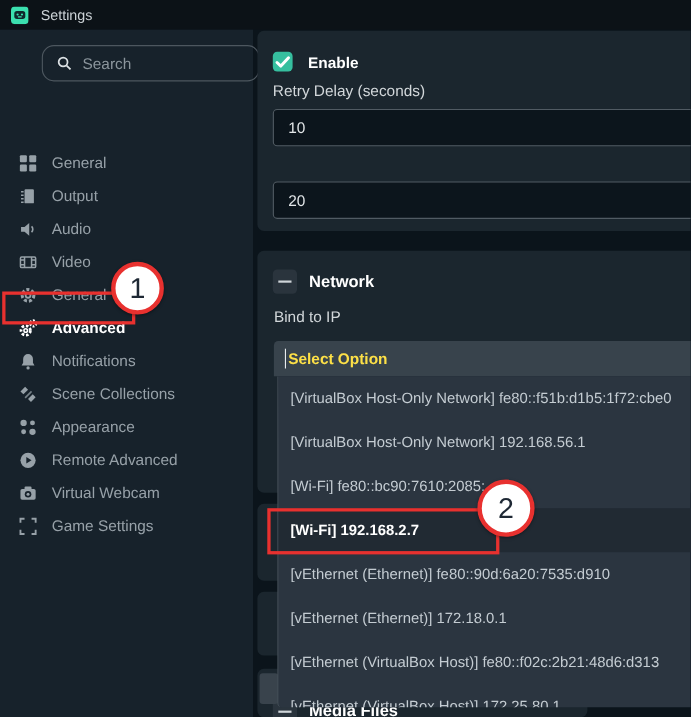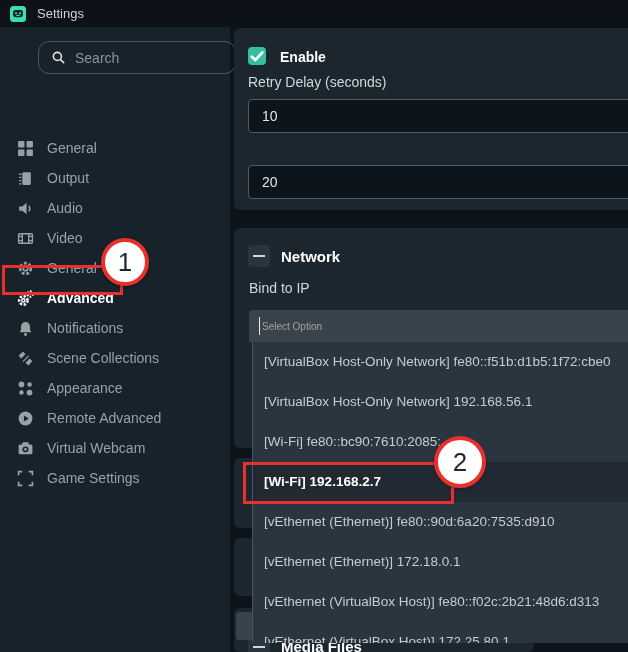--- a/index.html
+++ b/index.html
@@ -65,21 +65,21 @@
   .media-minus { left:248px; top:636px; }
 
   .net-title { left:281px; top:248px; font-size:15px; }
   .bindip-lbl { left:249px; top:280px; }
   .media-title { left:281px; top:638px; font-size:15px; z-index:1; }
 
   .selectfield { position:absolute; left:249px; top:310px; width:420px; height:32px;
     background:#38434c; border-radius:4px 4px 0 0; display:flex; align-items:center;
     cursor:pointer; z-index:4; }
   .selectfield .caret { width:1px; height:18px; background:#e8ecee; margin-left:10px; }
-  .selectfield .ph { color:#a3a3a3; font-size:10px; margin-left:2px; }
+  .selectfield .ph { color:#fde047; font-size:14px; margin-left:2px;font-weight:bold; }
 
   .dropdown { position:absolute; left:252px; top:342px; width:378px; height:301px;
     background:#2b3540; border-left:1px solid #4b555d; z-index:5; overflow:hidden;
     border-radius:0 0 0 4px; }
   .opt { height:40px; line-height:40px; padding-left:11px; font-size:13.5px; color:#c4ccd2;
     white-space:nowrap; overflow:hidden; cursor:pointer; }
   .opt.sel { background:#212a33; color:#ffffff; font-weight:bold; }
 
   
   .ann-rect { position:absolute; border:3px solid #e8312f; z-index:20; pointer-events:none; }

